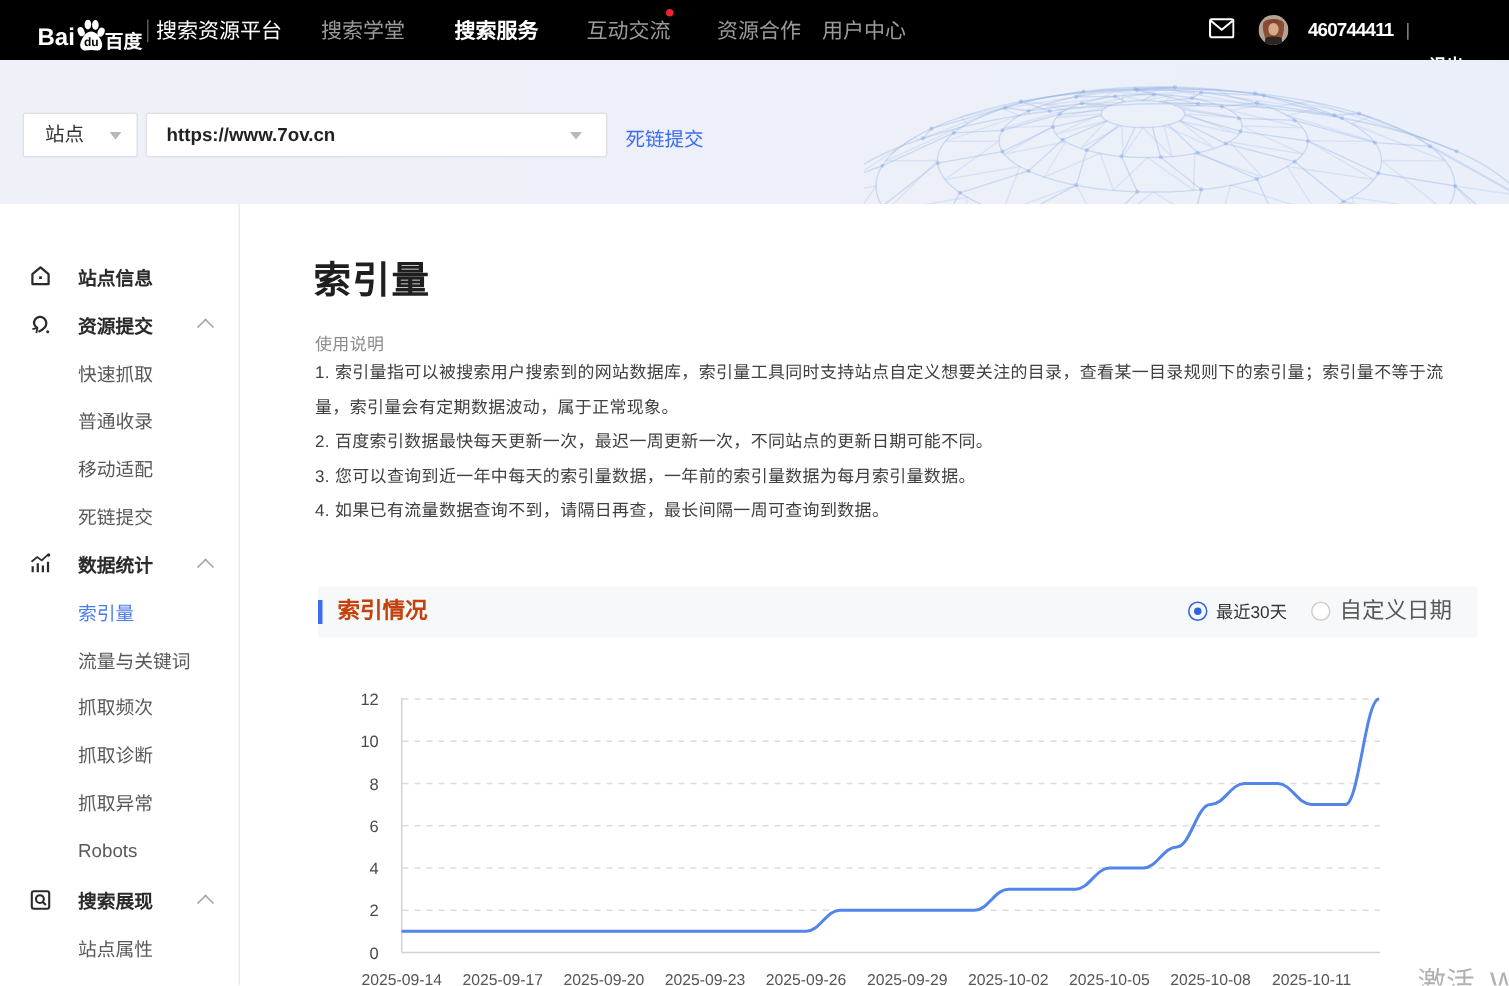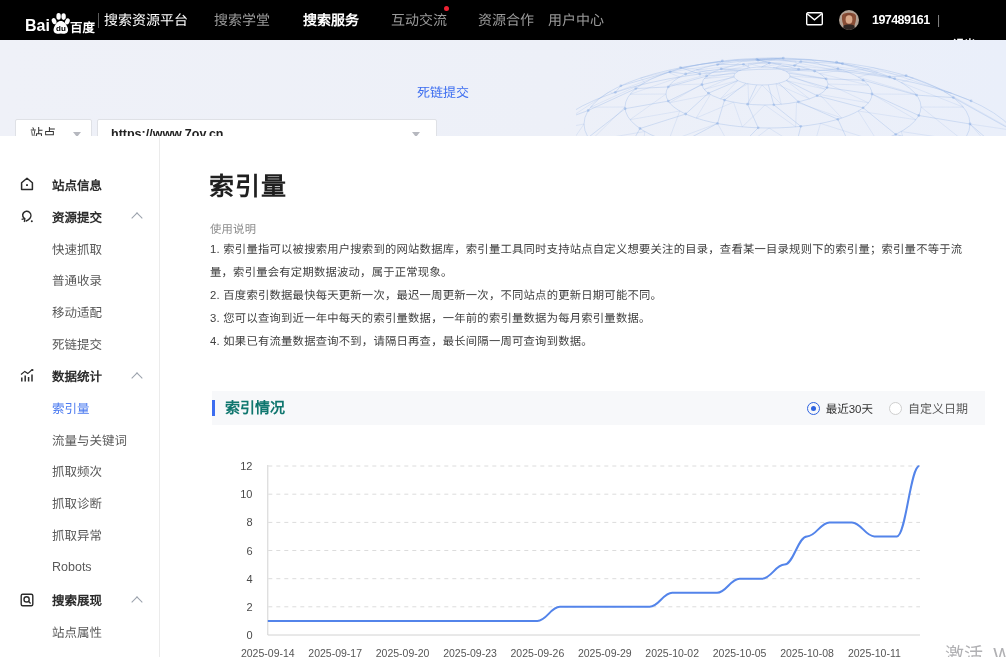--- a/index.html
+++ b/index.html
@@ -25,23 +25,23 @@
 .mailico { position:absolute; left:806px; top:12px; }
 .uid { position:absolute; left:872px; top:0; line-height:40px; color:#fff; font-size:12.5px; font-weight:bold; letter-spacing:-0.55px; }
 .tr-div { position:absolute; left:937px; top:0; line-height:40px; color:#888; font-size:12px; }
 .logout { position:absolute; left:953px; top:0; line-height:40px; color:#fff; font-size:11.3px; font-weight:bold;margin-top:24px; }
 
 
 .banner { position:absolute; left:0; top:40px; width:1006px; height:96px;
   background:linear-gradient(90deg,#eff1f8 0%, #edf0f8 55%, #eaeffa 100%); overflow:hidden; }
 .globe { position:absolute; right:0; top:0; }
 .sel { position:absolute; background:#fff; border:1px solid #dfe1e6; border-radius:2px; height:30px;
-  font-size:13px; color:#333; line-height:28px;margin-top:44px; }
+  font-size:13px; color:#333; line-height:28px; }
 .sel1 { left:15px; top:35px; width:77px; padding-left:14px; }
-.sel2 { left:97px; top:35px; width:340px; padding-left:13px; font-weight:bold; color:#222; font-size:12.5px; }
+.sel2 { left:97px; top:35px; width:308px; padding-left:13px; font-weight:bold; color:#222; font-size:12.5px; }
 .caret { position:absolute; width:0; height:0; border-left:4.5px solid transparent;
   border-right:4.5px solid transparent; border-top:5.5px solid #b6b8bf; top:12px; }
 .sel1 .caret { right:10px; }
 .sel2 .caret { right:16px; }
 .deflink { position:absolute; left:417px; top:42px; font-size:13px; color:#3c6df0; }
 
 
 .sidebar { position:absolute; left:0; top:136px; width:160px; height:521px; background:#fff;
   border-right:1px solid #ebebeb; }
 .mi { position:absolute; left:0; width:160px; height:32px; display:flex; align-items:center; }
@@ -54,28 +54,28 @@
 
 
 .main { position:absolute; left:161px; top:136px; width:845px; height:521px; background:#fff; }
 h1 { position:absolute; left:48px; top:30px; font-size:25px; color:#1f1f1f; letter-spacing:1px; }
 .note { position:absolute; left:49px; top:84px; font-size:11.3px; letter-spacing:0.25px; color:#8c8c8c; }
 .plist { position:absolute; left:49px; top:102px; width:772px; font-size:11.3px; letter-spacing:0.25px; color:#404040; line-height:23px; }
 
 
 .panel-h { position:absolute; left:51px; top:255px; width:773px; height:34px; background:#f7f8fa; }
 .panel-h .bar { position:absolute; left:0; top:9px; width:3px; height:16px; background:#3c6df0; }
-.panel-h .t { position:absolute; left:13px; top:0; line-height:34px; font-size:15px; font-weight:bold; color:#0f766e; }
+.panel-h .t { position:absolute; left:13px; top:0; line-height:34px; font-size:15px; font-weight:bold; color:#c2410c; }
 .radios { position:absolute; right:17px; top:0; height:34px; }
 .radio { display:inline-block; width:13px; height:13px; border-radius:50%; vertical-align:-2px; }
 .r-on { border:1px solid #2e63e0; position:relative; }
 .r-on:after { content:""; position:absolute; left:3px; top:3px; width:5px; height:5px; border-radius:50%; background:#2e63e0; }
 .r-off { border:1px solid #cfcfcf; background:#fff; }
 .rl1 { font-size:11.5px; color:#333; margin-left:6px; margin-right:16px; }
-.rl2 { font-size:12px; color:#595959; margin-left:6px; }
+.rl2 { font-size:15px; color:#595959; margin-left:6px; }
 .radios { line-height:34px; }
 
 .watermark { position:absolute; left:945px; top:639px; font-size:19px; color:#b0b0b3; white-space:nowrap; word-spacing:5px; }
 </style>
 </head>
 <body>
 
 <div class="topbar">
   <div class="logo">
     <span class="bai">Bai</span>
@@ -112,21 +112,21 @@
         </clipPath>
       </defs>
     <g clip-path="url(#avc)">
       <rect width="20" height="20" fill="#b3a396"></rect>
       <path d="M3 6 C3 1.5 17 1.5 17 6 C17.5 10 16 14 15 17 L5 17 C4 14 2.5 10 3 6 Z" fill="#8a4e36"></path>
       <ellipse cx="10" cy="9.5" rx="3.4" ry="4.2" fill="#d9a98a"></ellipse>
       <path d="M6.2 6.5 C7 4.4 13 4.4 13.8 6.5 C14 5 13 3.2 10 3.2 C7 3.2 6 5 6.2 6.5 Z" fill="#7c4430"></path>
       <path d="M4 20 L4.6 15.5 C6 14 14 14 15.4 15.5 L16 20 Z" fill="#2e2522"></path>
     </g>
   </svg>
-  <span class="uid">197489161</span>
+  <span class="uid">460744411</span>
   <span class="tr-div">|</span>
   <span class="logout">退出</span>
 </div>
 
 <div class="banner">
   <svg class="globe" width="430" height="96" viewBox="0 0 430 96">
       <g fill="none" stroke="#93b3e6" stroke-opacity="0.38" stroke-width="0.9">
         <ellipse cx="186" cy="36" rx="28" ry="9"></ellipse>
         <ellipse cx="189" cy="44" rx="63" ry="21"></ellipse>
         <ellipse cx="193" cy="54" rx="103" ry="34"></ellipse>

